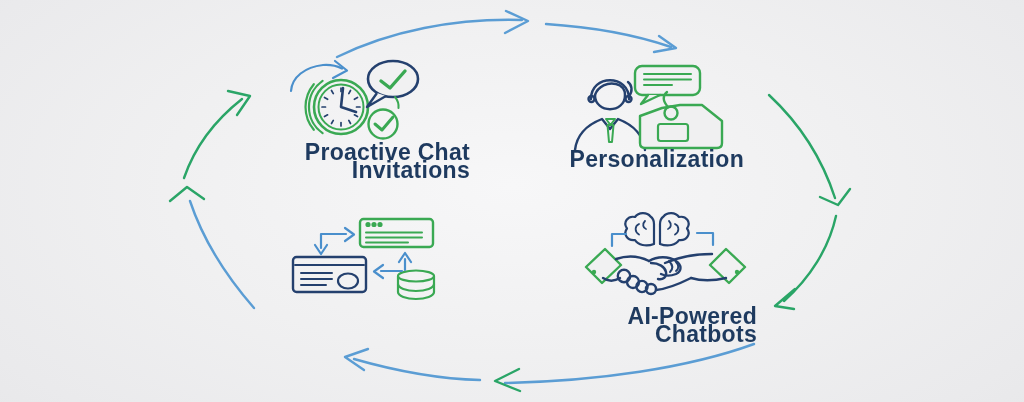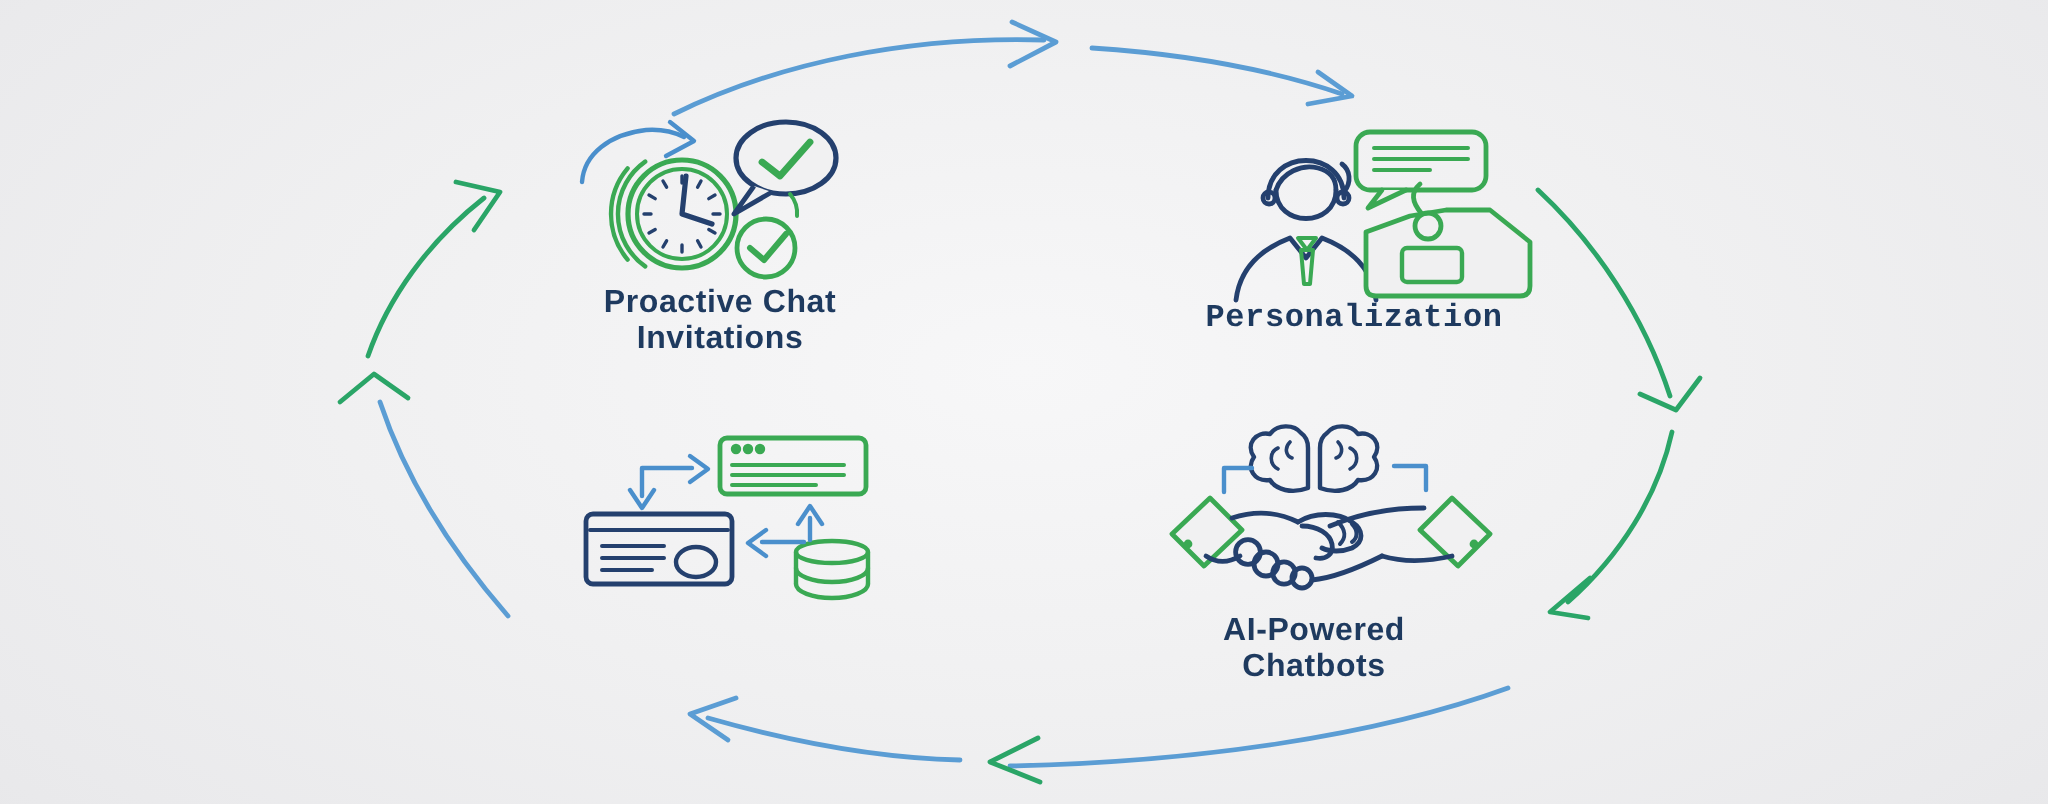--- a/index.html
+++ b/index.html
@@ -10,22 +10,22 @@
   }
   svg{position:absolute;overflow:visible;}
   .arc,.chev{fill:none;stroke-width:2.4;stroke-linecap:round;stroke-linejoin:round;}
   .blue{stroke:#5b9dd4;}
   .green{stroke:#2aa567;}
   .navy{stroke:#24406e;fill:none;stroke-linecap:round;stroke-linejoin:round;}
   .ign{stroke:#3aa953;fill:none;stroke-linecap:round;stroke-linejoin:round;}
   .iblu{stroke:#4a8fcc;fill:none;stroke-linecap:round;stroke-linejoin:round;}
   .node{position:absolute;}
   .label{
-    position:absolute;left:0;width:100%;text-align:center;
-    font-size:16px;line-height:18px;font-weight:700;letter-spacing:.3px;
+    position:absolute;left:0;width:100%;text-align:right;
+    font-size:23px;line-height:18px;font-weight:700;letter-spacing:.3px;
     color:#1e3a5f;white-space:pre-line;
   }
 </style>
 </head>
 <body>
 
 <div class="stage">
 
   <svg width="1024" height="402" viewBox="0 0 1024 402">
     <path class="arc blue" d="M337 57 C390 31,455 18,522 20"></path>
@@ -73,21 +73,21 @@
       <path d="M94 43 L84 57 L103 46" fill="#f1f1f2" stroke="#24406e" stroke-width="2.4" stroke-linejoin="round"></path>
       <path class="ign" stroke-width="3.4" d="M98 31 L107 38 L122 21"></path>
       <path class="ign" stroke-width="2" d="M112 47 A15 15 0 0 1 115.5 58"></path>
       <circle class="ign" stroke-width="2.4" cx="100" cy="74" r="14.5"></circle>
       <path class="ign" stroke-width="3" d="M92 74 L99 80 L110 67"></path>
     </svg>
     <div class="label" style="top:95px;">Proactive Chat
 Invitations</div>
   </div>
 
-  <div class="node" style="left:567px;top:55px;width:220px;height:125px;font-family:Liberation Mono, monospace;">
+  <div class="node" style="left:524px;top:55px;width:220px;height:125px;">
     <svg style="left:48px;top:3px;" width="165" height="95" viewBox="0 0 165 95">
       <g class="navy" stroke-width="2.4">
         <path d="M19 41 C19 16,57 16,57 41"></path>
         <path d="M23 37 C26 28,36 24,44 26 C50 27.5,53 31,53 37"></path>
         <path d="M57 38 C61 33,60 27,56 24"></path>
         <circle cx="19.5" cy="41" r="3"></circle>
           <circle cx="56.5" cy="41" r="3"></circle>
         <path d="M23 37 C23 56,53 56,53 37"></path>
         <path d="M3 92 C5 75,17 66,30 61 L38 71 L46 61 C59 66,71 75,73 92"></path>
       </g>

